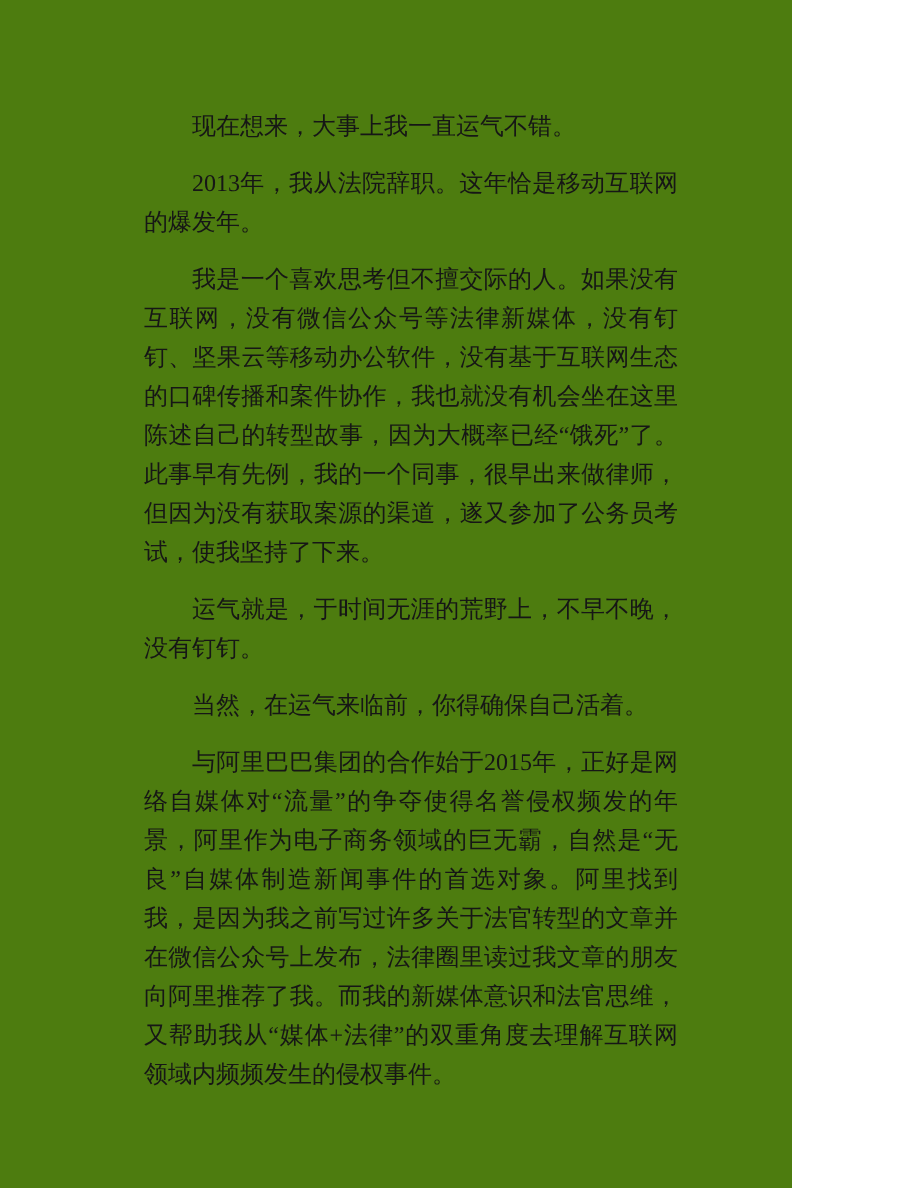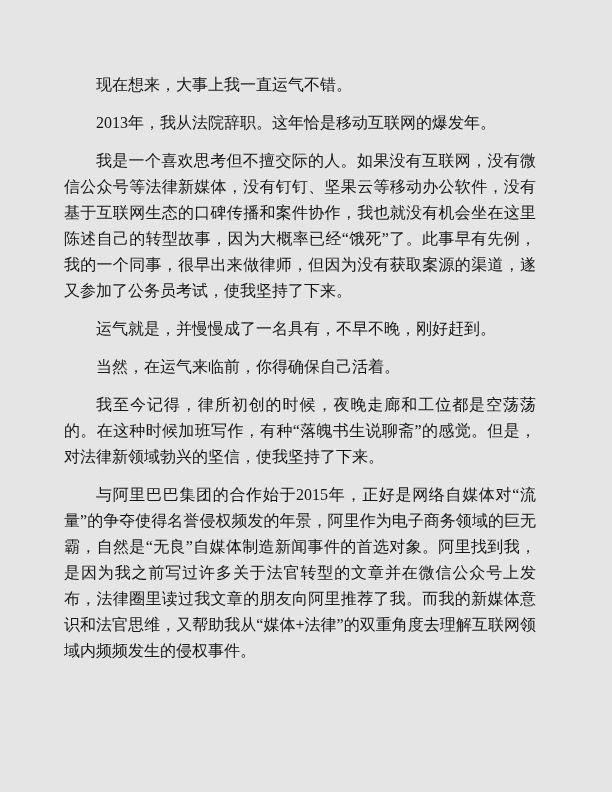--- a/index.html
+++ b/index.html
@@ -7,41 +7,40 @@
     padding: 0;
     background: #ffffff;
   }
   body {
     width: 612px;
     height: 792px;
     overflow: hidden;
   }
   .page {
     box-sizing: border-box;
-    width: 612px;
+    width: 528px;
     height: 792px;
-    padding: 72px 76px 0 64px;
-    background: #e5e5e5;
+    padding: 72px 76px 0 96px;
+    background: #4d7c0f;
     font-family: "Liberation Serif", "DejaVu Serif", serif;
     font-size: 16px;
     line-height: 26px;
     color: #161616;
   }
   .page p {
     margin: 0 0 12px 0;
     text-indent: 2em;
     text-align: justify;
     text-justify: inter-ideograph;
     word-break: break-all;
   }
 </style>
 </head>
 <body>
 
 <div class="page">
   <p>现在想来，大事上我一直运气不错。</p>
   <p>2013年，我从法院辞职。这年恰是移动互联网的爆发年。</p>
   <p>我是一个喜欢思考但不擅交际的人。如果没有互联网，没有微信公众号等法律新媒体，没有钉钉、坚果云等移动办公软件，没有基于互联网生态的口碑传播和案件协作，我也就没有机会坐在这里陈述自己的转型故事，因为大概率已经“饿死”了。此事早有先例，我的一个同事，很早出来做律师，但因为没有获取案源的渠道，遂又参加了公务员考试，使我坚持了下来。</p>
-  <p>运气就是，并慢慢成了一名具有，不早不晚，刚好赶到。</p>
+  <p>运气就是，于时间无涯的荒野上，不早不晚，没有钉钉。</p>
   <p>当然，在运气来临前，你得确保自己活着。</p>
-  <p>我至今记得，律所初创的时候，夜晚走廊和工位都是空荡荡的。在这种时候加班写作，有种“落魄书生说聊斋”的感觉。但是，对法律新领域勃兴的坚信，使我坚持了下来。</p>
   <p>与阿里巴巴集团的合作始于2015年，正好是网络自媒体对“流量”的争夺使得名誉侵权频发的年景，阿里作为电子商务领域的巨无霸，自然是“无良”自媒体制造新闻事件的首选对象。阿里找到我，是因为我之前写过许多关于法官转型的文章并在微信公众号上发布，法律圈里读过我文章的朋友向阿里推荐了我。而我的新媒体意识和法官思维，又帮助我从“媒体+法律”的双重角度去理解互联网领域内频频发生的侵权事件。</p>
 </div>
 
 </body></html>

